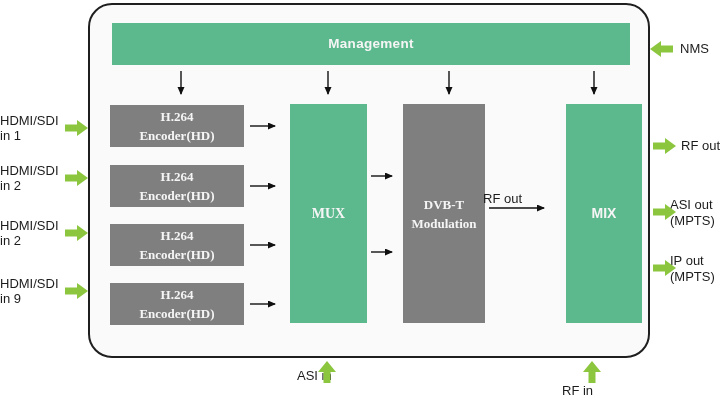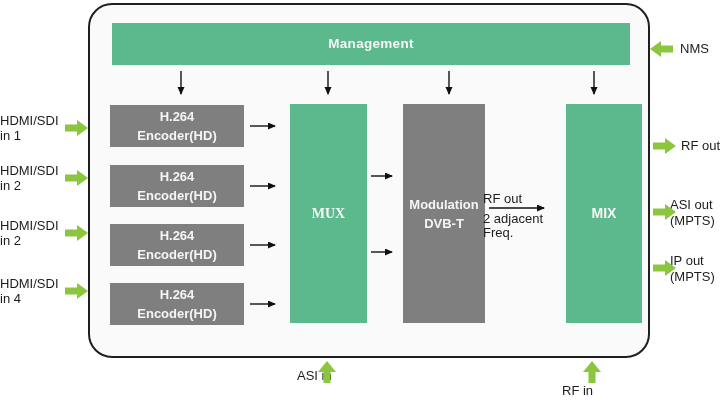--- a/index.html
+++ b/index.html
@@ -32,21 +32,21 @@
     border-radius:24px;
     background:var(--device_bg);
   }
   .block{
     box-sizing:border-box;
     color:var(--box_text);
     font-weight:bold;
     text-align:center;
   }
   .block.greenbg{background:var(--green);}
-  .block.graybg{background:var(--gray);}
+  .block.graybg{background:var(--gray);font-family:Liberation Serif, serif;}
   .mgmt{
     left:112px;top:23px;width:518px;height:42px;
     line-height:42px;font-size:13.5px;letter-spacing:.3px;
   }
   .enc{
     left:110px;width:134px;height:42px;
     font-size:13px;line-height:19px;
     padding-top:2px;
   }
   .enc1{top:105px;} .enc2{top:165px;} .enc3{top:224px;} .enc4{top:283px;}
@@ -107,50 +107,46 @@
   </div>
   <div class="abs block graybg enc enc4">
     <div>H.264</div>
     <div>Encoder(HD)</div>
   </div>
 
   <div class="abs block greenbg tall mux">
     <div>MUX</div>
   </div>
   <div class="abs block graybg tall dvbt">
+    <div>DVB-T</div>
     <div>Modulation</div>
-    <div>DVB-T</div>
   </div>
   <div class="abs block greenbg tall mix">
     <div>MIX</div>
   </div>
 
   <div class="abs label lbl-rflink1">
     <span>RF out</span>
   </div>
-  <div class="abs label lbl-rflink2">
-    <div>2 adjacent</div>
-    <div>Freq.</div>
-  </div>
 
   <div class="abs label lbl-in1">
     <div>HDMI/SDI</div>
     <div>in 1</div>
   </div>
   <div class="abs label lbl-in2">
     <div>HDMI/SDI</div>
     <div>in 2</div>
   </div>
   <div class="abs label lbl-in3">
     <div>HDMI/SDI</div>
     <div>in 2</div>
   </div>
   <div class="abs label lbl-in4">
     <div>HDMI/SDI</div>
-    <div>in 4</div>
+    <div>in 9</div>
   </div>
 
   <div class="abs label single lbl-nms">
     <span>NMS</span>
   </div>
   <div class="abs label single lbl-rfout">
     <span>RF out</span>
   </div>
   <div class="abs label lbl-asiout">
     <div>ASI out</div>

